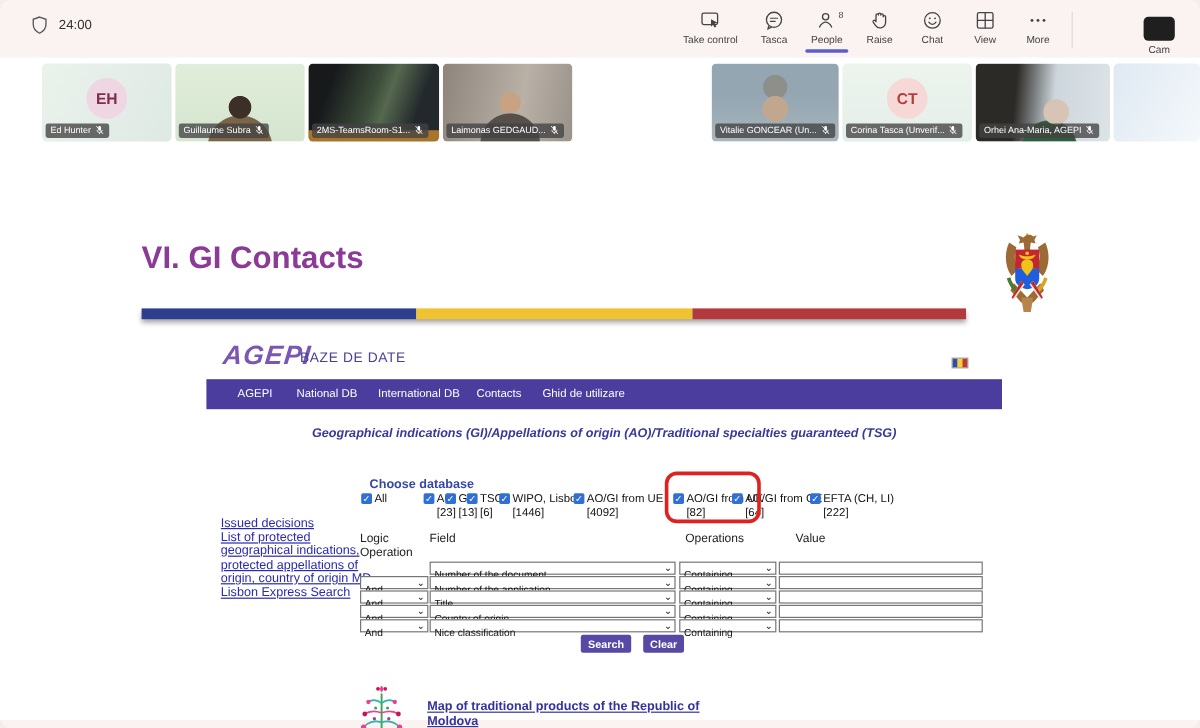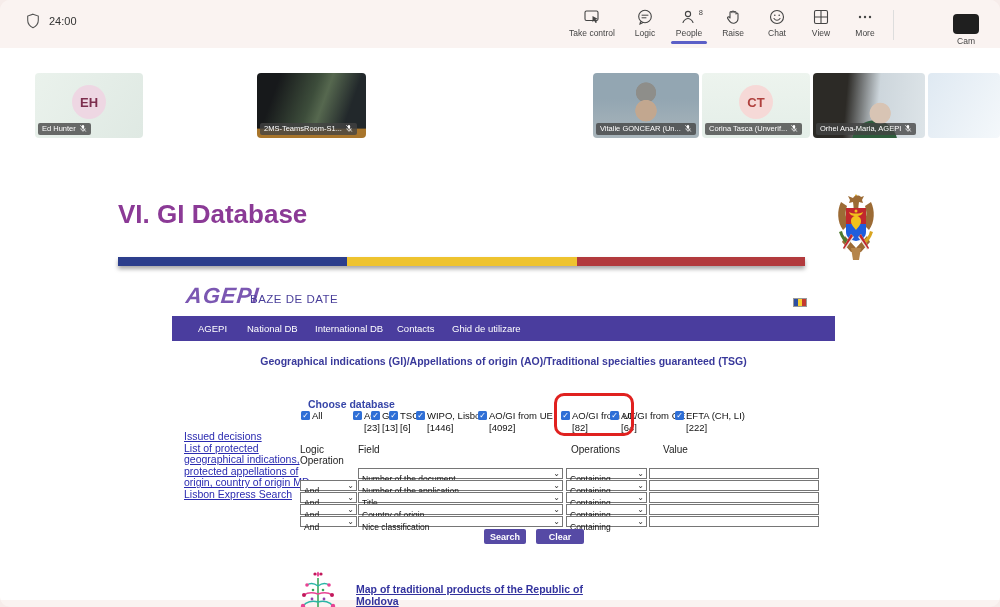--- a/index.html
+++ b/index.html
@@ -18,21 +18,21 @@
   .badge8 { position:absolute; top:4px; right:8px; font-size:7.5px; color:#444; }
   .underline { position:absolute; bottom:-6px; left:4px; right:4px; height:3px; border-radius:2px; background:#5b5fc7; }
   .sep { width:1px; height:30px; background:#ddd; margin:6px 8px 0 6px; }
   .cambtn { width:26px; height:20px; margin-top:6px; background:#1f1f1f; border-radius:4px; }
   .ctl.cut { width:32px; overflow:hidden;margin-left:48px; }
 
   
   .content { position:absolute; left:0; top:48px; width:1000px; height:552px; background:#ffffff; }
 
   
-  .tile { position:absolute; top:5px; height:65px; border-radius:4px; overflow:hidden;margin-top:20px; }
+  .tile { position:absolute; top:5px; height:65px; border-radius:4px; overflow:hidden; }
   .tile.active { outline:2px solid #7b83eb; outline-offset:-1px; }
   .chip { position:absolute; left:3px; bottom:3px; background:rgba(66,66,66,.78); color:#fff;
           font-size:7.5px; padding:1px 4px 2px; border-radius:2px; display:flex; align-items:center; gap:3px; white-space:nowrap; max-width:96%; overflow:hidden; }
   .avatarc { position:absolute; left:50%; top:45%; transform:translate(-50%,-50%); width:34px; height:34px; border-radius:50%;
              display:flex; align-items:center; justify-content:center; font-weight:bold; font-size:13px; }
   .t1 { left:35px; width:108px; background:linear-gradient(120deg,#eaf2ec,#dfe9e3); }
   .t1 .avatarc { background:#eed7e3; color:#7d2e4e; }
   .t2 { left:146px; width:108px;
         background:radial-gradient(circle at 50% 56%, #3c2f28 0 14%, rgba(0,0,0,0) 15%),
                    radial-gradient(circle at 50% 108%, #7a6548 0 30%, rgba(0,0,0,0) 31%),
@@ -69,21 +69,21 @@
   .coat { position:absolute; left:831px; top:142px; }
 
   
   .site { position:absolute; left:172px; top:233px; width:663px; height:340px; font-family:"Liberation Sans", sans-serif; }
   .logo { position:absolute; left:14px; top:2px; font-size:22px; font-weight:bold; font-style:italic; letter-spacing:1px; color:#7b57b2; transform:skewX(-6deg); }
   .logosuffix { position:absolute; left:78px; top:12px; font-size:11.5px; color:#4a3f9a; letter-spacing:.5px; }
   .siteflag { position:absolute; left:621px; top:17px; width:14px; height:9px; display:flex; border:.5px solid #999; }
   .siteflag div { flex:1; }
   .navbar { position:absolute; left:0; top:35px; width:663px; height:25px; background:#4a3d9e; }
   .navitem { position:absolute; top:7px; color:#fff; font-size:9.5px; cursor:pointer; white-space:nowrap; }
-  .heading { position:absolute; left:0; top:74px; width:663px; text-align:center; font-size:10.5px; font-weight:bold; color:#39399b; }
+  .heading { position:absolute; left:0; top:74px; width:663px; text-align:center; font-size:10.5px; font-weight:bold; color:#39399b;font-style:italic; }
   .leftlinks { position:absolute; left:12px; top:150px; width:132px; font-size:10.5px; line-height:11.5px; color:#2a2ab0; }
   .leftlinks a { color:#2a2ab0; text-decoration:underline; cursor:pointer; display:block; }
   .choosedb { position:absolute; left:136px; top:117px; font-size:10.5px; font-weight:bold; color:#3746a8; }
   .cbitem { position:absolute; top:129px; font-size:9.5px; color:#111; }
   .cbrow { display:flex; align-items:center; gap:2px; white-space:nowrap; }
   .cbx { width:9px; height:9px; background:#2f6fd6; border-radius:1.5px; color:#fff; font-size:8px; line-height:9px; text-align:center; flex:none; cursor:pointer; }
   .cbcount { margin-left:11px; margin-top:1px; }
   .redbox { position:absolute; left:382px; top:112px; width:80px; height:43px; border:3.5px solid #e0211f; border-radius:10px; }
   .fhead { position:absolute; font-size:10px; color:#222; }
   .sel { position:absolute; height:11px; background:#fff; border:1px solid #767676; font-size:8.5px; color:#111;
@@ -115,21 +115,21 @@
             <path d="M9.5 8l5.5 3-2.4.6 1.4 2.6-1.5.8-1.4-2.6-1.6 1.8z" fill="#444"></path>
           </svg>
         <span class="lbl">Take control</span>
       </div>
       <div class="ctl">
         <svg width="18" height="18" viewBox="0 0 18 18">
             <circle cx="9" cy="8.5" r="6.3" fill="none" stroke="#444" stroke-width="1.1"></circle>
             <path d="M4.6 13.5L4 16l3-1.4" fill="none" stroke="#444" stroke-width="1.1"></path>
             <path d="M6 7.2h6M6 9.8h4" stroke="#444" stroke-width="1" stroke-linecap="round"></path>
           </svg>
-        <span class="lbl">Logic</span>
+        <span class="lbl">Tasca</span>
       </div>
       <div class="ctl">
         <svg width="18" height="18" viewBox="0 0 18 18">
             <circle cx="8" cy="6" r="2.6" fill="none" stroke="#444" stroke-width="1.1"></circle>
             <path d="M3 14.5c1-3 4-4 5-4s4 1 5 4" fill="none" stroke="#444" stroke-width="1.1" stroke-linecap="round"></path>
           </svg>
         <span class="badge8">8</span>
         <span class="lbl">People</span>
         <div class="underline"></div>
       </div>
@@ -180,23 +180,45 @@
       <div class="chip">
         <span>Ed Hunter</span>
         <svg width="8" height="9" viewBox="0 0 10 11">
             <g stroke="#fff" fill="none" stroke-width=".9">
               <rect x="3.6" y="1.2" width="2.8" height="4.6" rx="1.4" fill="#fff" stroke="none"></rect>
               <path d="M2.3 5.2a2.7 2.7 0 005.4 0M5 7.9v1.6M1.6 1.2l7 8.2"></path>
             </g>
           </svg>
       </div>
     </div>
+    <div class="tile t2">
+      <div class="chip">
+        <span>Guillaume Subra</span>
+        <svg width="8" height="9" viewBox="0 0 10 11">
+            <g stroke="#fff" fill="none" stroke-width=".9">
+              <rect x="3.6" y="1.2" width="2.8" height="4.6" rx="1.4" fill="#fff" stroke="none"></rect>
+              <path d="M2.3 5.2a2.7 2.7 0 005.4 0M5 7.9v1.6M1.6 1.2l7 8.2"></path>
+            </g>
+          </svg>
+      </div>
+    </div>
     <div class="tile t3">
       <div class="chip">
         <span>2MS-TeamsRoom-S1...</span>
+        <svg width="8" height="9" viewBox="0 0 10 11">
+            <g stroke="#fff" fill="none" stroke-width=".9">
+              <rect x="3.6" y="1.2" width="2.8" height="4.6" rx="1.4" fill="#fff" stroke="none"></rect>
+              <path d="M2.3 5.2a2.7 2.7 0 005.4 0M5 7.9v1.6M1.6 1.2l7 8.2"></path>
+            </g>
+          </svg>
+      </div>
+    </div>
+    <div class="tile t4">
+      <div class="chip">
+        <span>Laimonas GEDGAUD...</span>
         <svg width="8" height="9" viewBox="0 0 10 11">
             <g stroke="#fff" fill="none" stroke-width=".9">
               <rect x="3.6" y="1.2" width="2.8" height="4.6" rx="1.4" fill="#fff" stroke="none"></rect>
               <path d="M2.3 5.2a2.7 2.7 0 005.4 0M5 7.9v1.6M1.6 1.2l7 8.2"></path>
             </g>
           </svg>
       </div>
     </div>
     <div class="tile t6">
       <div class="chip">
@@ -229,21 +251,21 @@
         <svg width="8" height="9" viewBox="0 0 10 11">
             <g stroke="#fff" fill="none" stroke-width=".9">
               <rect x="3.6" y="1.2" width="2.8" height="4.6" rx="1.4" fill="#fff" stroke="none"></rect>
               <path d="M2.3 5.2a2.7 2.7 0 005.4 0M5 7.9v1.6M1.6 1.2l7 8.2"></path>
             </g>
           </svg>
       </div>
     </div>
     <div class="tile t9"></div>
 
-    <div class="slide-title">VI. GI Database</div>
+    <div class="slide-title">VI. GI Contacts</div>
     <div class="flagbar">
       <div style="width:229px;background:#2c3e8c"></div>
       <div style="width:230px;background:#eec32f"></div>
       <div style="width:228px;background:#b23a3d"></div>
     </div>
     <svg class="coat" width="50" height="74" viewBox="0 0 50 74">
       <path d="M25 4l1.5 2.5h-3z" fill="#d9a521"></path>
       <path d="M22 8c2-3 6-3 8-1l3-1-2 4 1 3-4-1c-1 7-1 9 2 12l-5 2-5-2c3-3 3-5 2-12l-4 1 1-3-2-4z" fill="#9c6b35"></path>
       <path d="M10 12c-4 8-4 20 2 28l6-6c-4-6-4-12-2-18z" fill="#9c6b35"></path>
       <path d="M40 12c4 8 4 20-2 28l-6-6c4-6 4-12 2-18z" fill="#9c6b35"></path>
@@ -404,21 +426,21 @@
         </div>
       <div class="sel" style="left:186px;top:235px;width:205px">
           <span class="val">Nice classification</span>
         </div>
       <div class="sel" style="left:394px;top:235px;width:81px">
           <span class="val">Containing</span>
         </div>
       <input class="vin" style="left: 477px; top: 235px; width: 170px;">
 
       <button class="btn" style="left:312px;width:42px">Search</button>
-      <button class="btn" style="left:364px;width:48px">Clear</button>
+      <button class="btn" style="left:364px;width:34px">Clear</button>
 
       <svg class="flower" width="44" height="44" viewBox="0 0 44 44">
         <path d="M22 10v30" stroke="#3aa65a" stroke-width="1.6"></path>
         <path d="M22 34C16 32 10 34 7 38M22 34c6-2 12 0 15 4" stroke="#2ab5a5" stroke-width="1.4" fill="none"></path>
         <path d="M22 26C16 24 12 24 8 27M22 26c6-2 10-2 14 1" stroke="#e84393" stroke-width="1.4" fill="none"></path>
         <path d="M22 18c-4-3-8-3-11-1M22 18c4-3 8-3 11-1" stroke="#2ab5a5" stroke-width="1.4" fill="none"></path>
         <circle cx="7" cy="38" r="2.2" fill="#e84393"></circle>
           <circle cx="37" cy="38" r="2.2" fill="#e84393"></circle>
         <circle cx="8" cy="27" r="2" fill="#c2185b"></circle>
           <circle cx="36" cy="27" r="2" fill="#c2185b"></circle>

